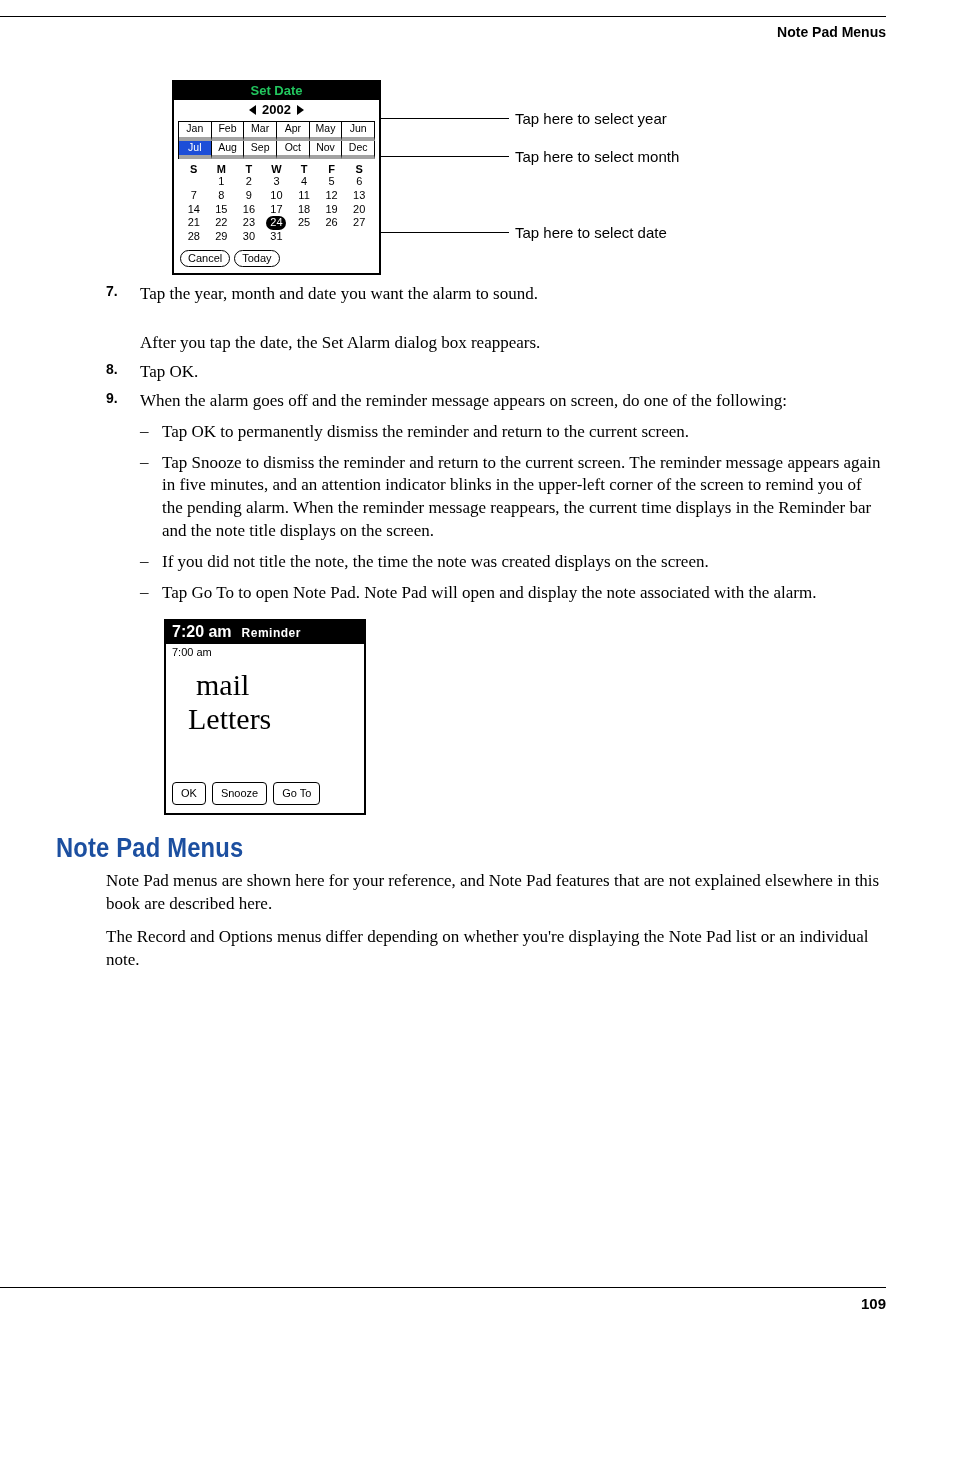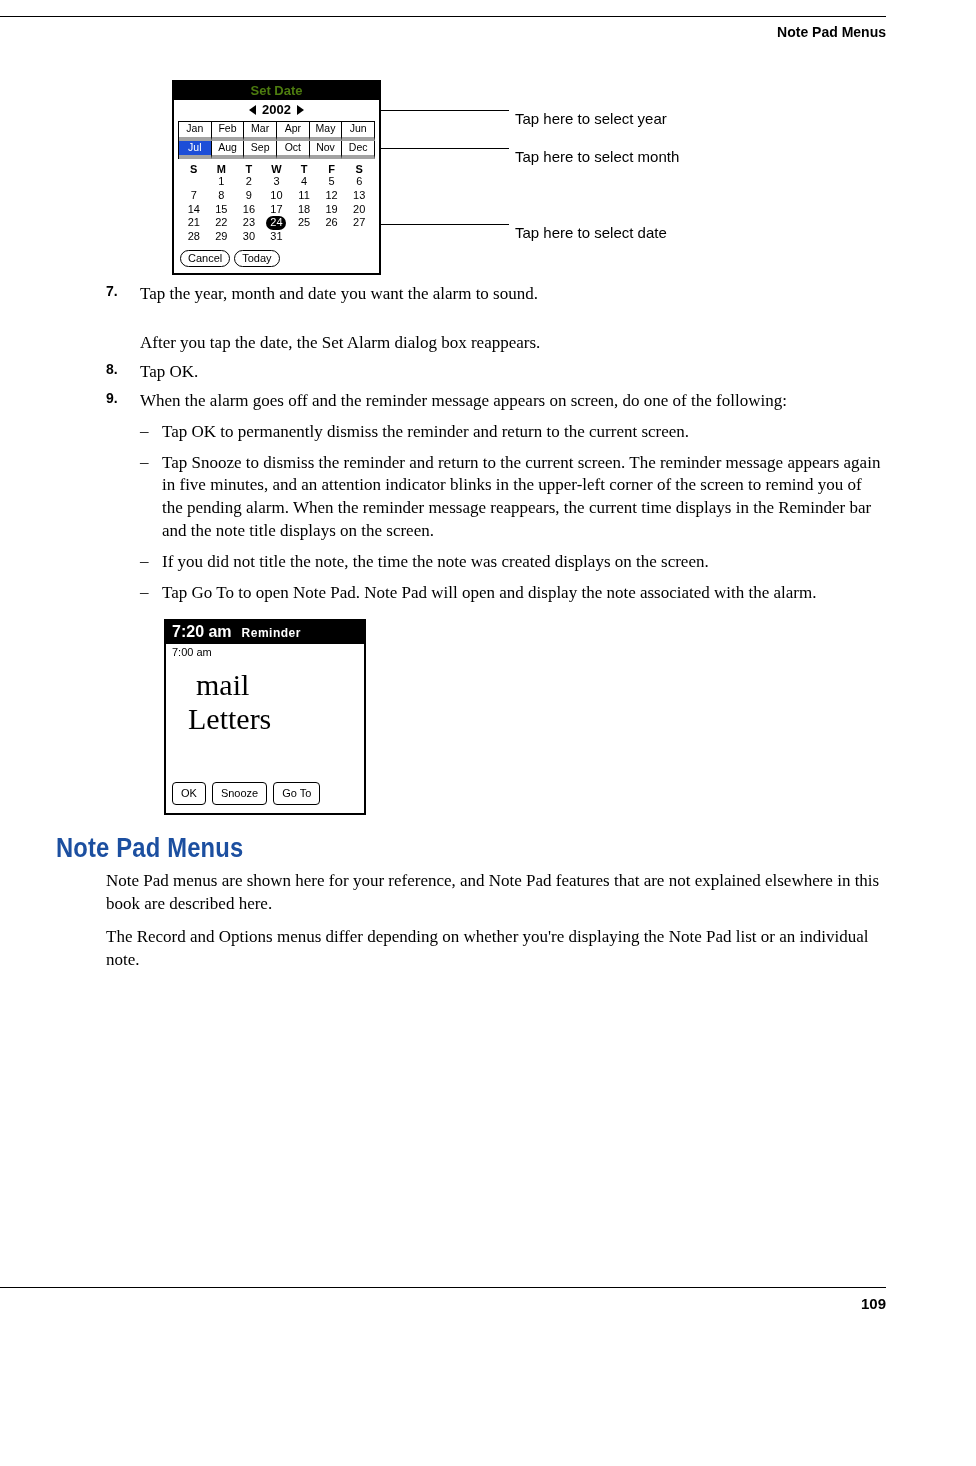--- a/index.html
+++ b/index.html
@@ -47,21 +47,21 @@
   }
   .device {
     border: 2px solid #000;
     width: 205px;
     background: #fff;
     font-family: Arial, Helvetica, sans-serif;
     position: relative;
   }
   .device-title {
     background: #000;
-    color: #4d7c0f;
+    color: #22c55e;
     text-align: center;
     font-weight: bold;
     font-size: 13px;
     padding: 1px 0 2px;
     font-family: Arial, Helvetica, sans-serif;
   }
   .year-row {
     display: flex;
     justify-content: center;
     align-items: center;
@@ -129,20 +129,21 @@
   .callouts {
     position: relative;
     width: 280px;
     font-family: Arial, Helvetica, sans-serif;
     font-size: 15px;
   }
   .callout {
     position: absolute;
     left: 0;
     display: flex;
+    align-items: center;
   }
   .callout .line {
     height: 1px;
     background: #000;
   }
   .callout .lbl {
     white-space: nowrap;
     margin-left: 6px;
   }
   

